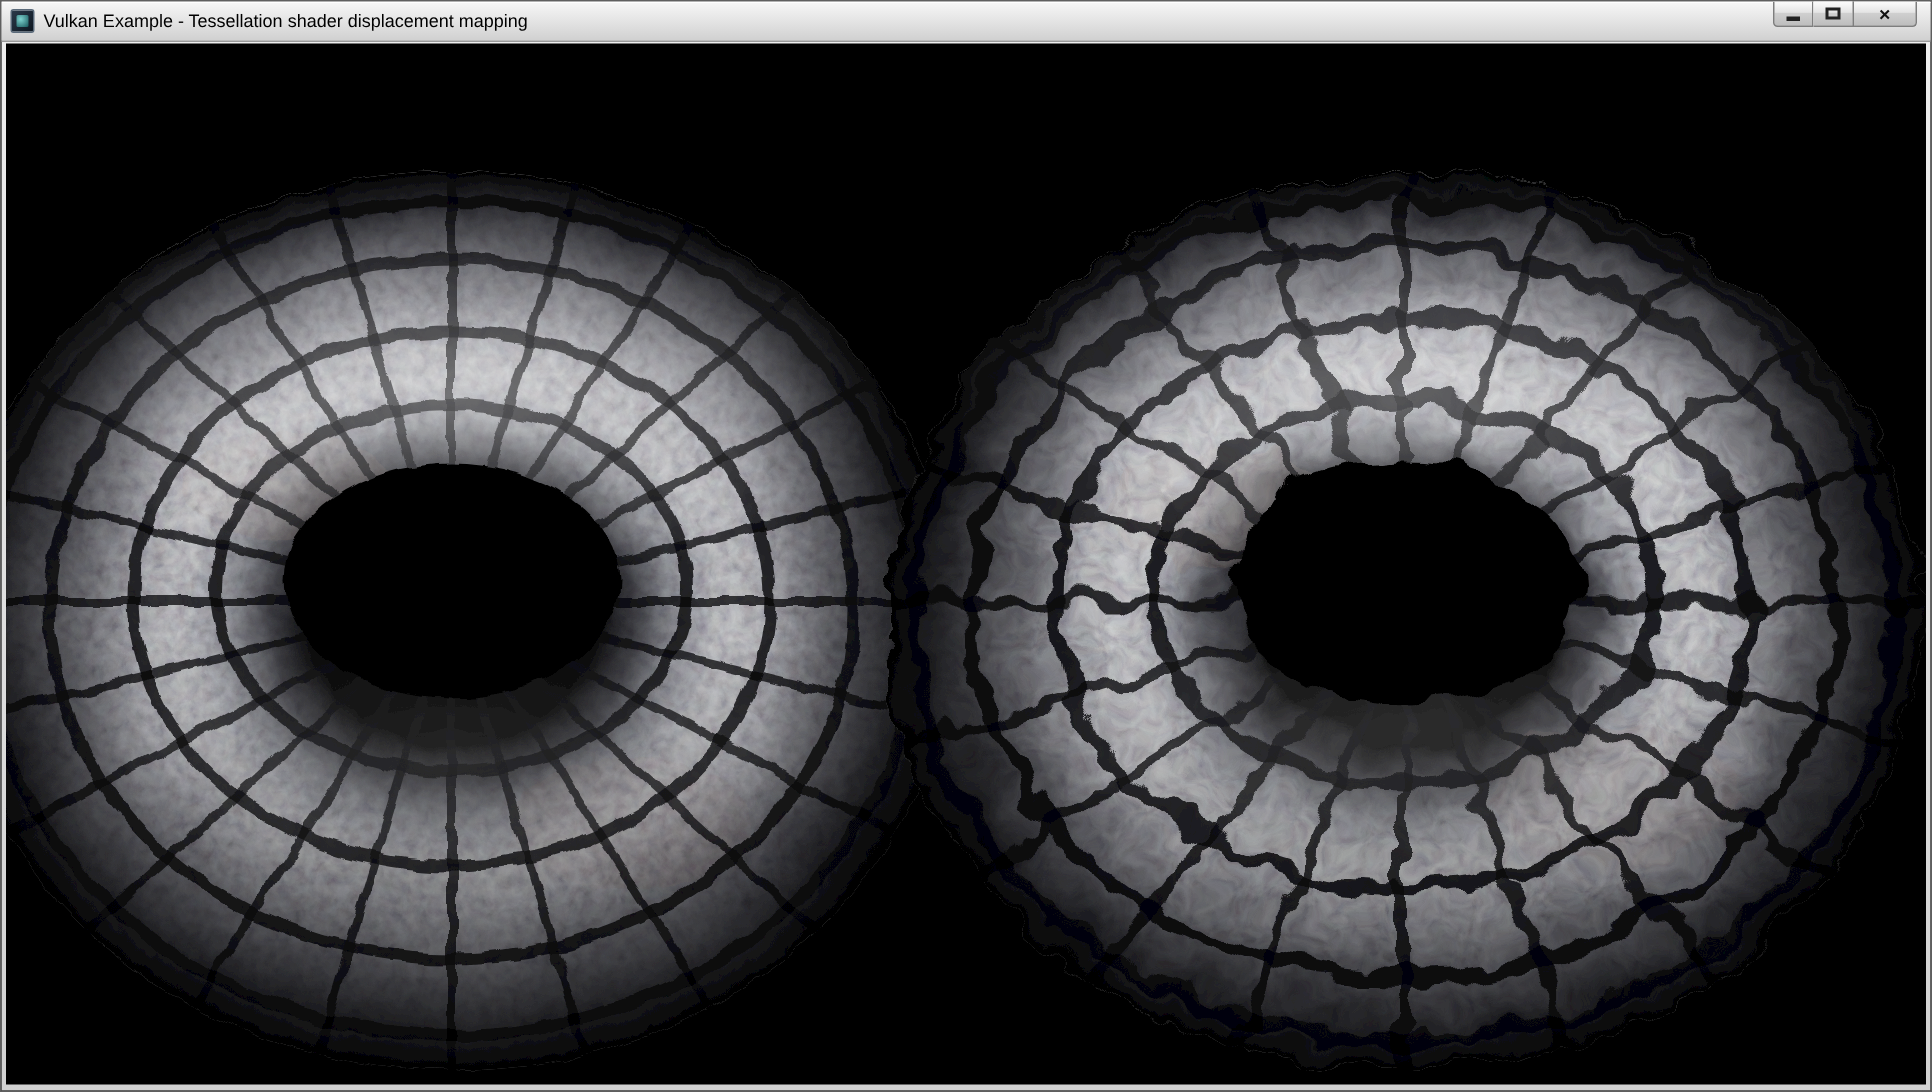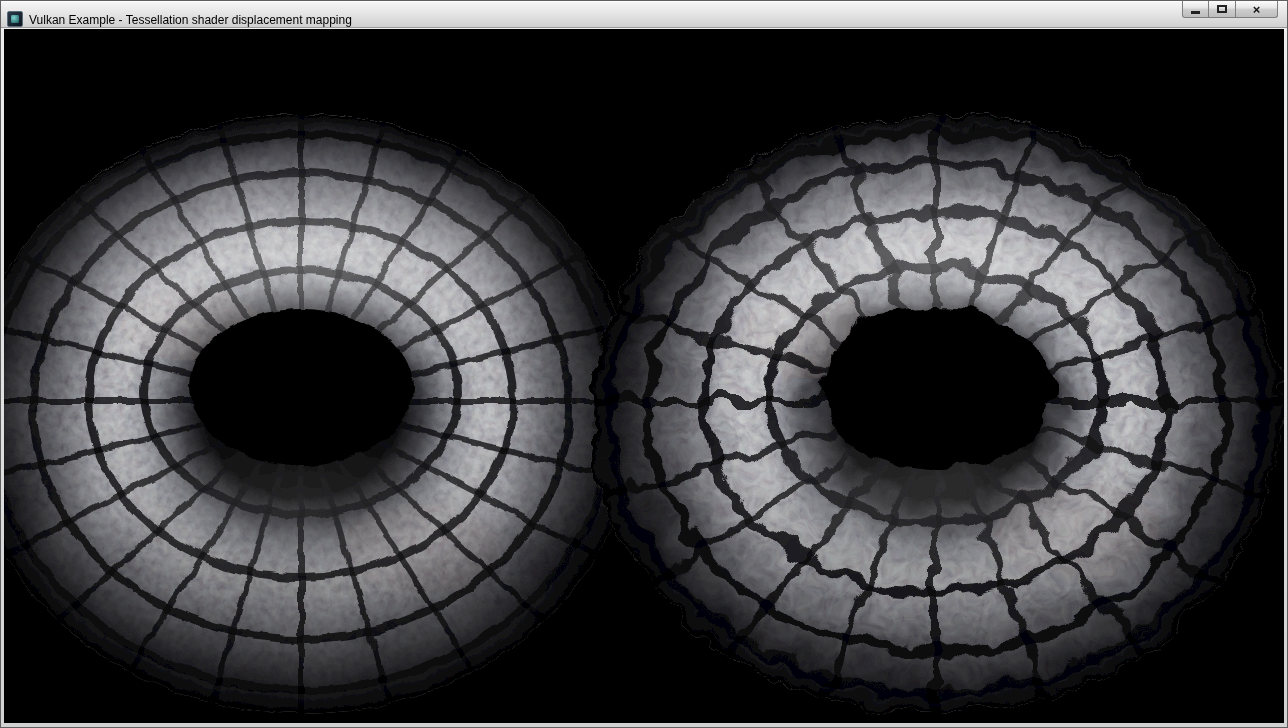--- a/index.html
+++ b/index.html
@@ -8,21 +8,21 @@
     background:#000; font-family:"Liberation Sans", sans-serif;
     user-select:none;
   }
   .window {
     position:relative; width:1288px; height:728px;
     background:linear-gradient(180deg,#f0f0f0,#d2d2d2);
     border:1px solid #5f5f5f;
   }
   .titlebar {
     position:absolute; top:0; left:0; right:0; height:27px;
-    display:flex; align-items:flex-end; padding:0 6px;
+    display:flex; align-items:center; padding:0 6px;
     background:linear-gradient(180deg,#f7f7f7,#e4e4e4 50%,#d0d0d0);
     border-bottom:1px solid #9a9a9a;
     box-shadow:inset 0 1px 0 #ffffff;
   }
   .app-icon {
     width:16px; height:16px; margin-right:6px; border-radius:2px;
     background:linear-gradient(135deg,#2b3a4a,#0d1620);
     border:1px solid #5a6a7a; display:inline-block; position:relative; flex:0 0 auto;
   }
   .app-icon::after {

